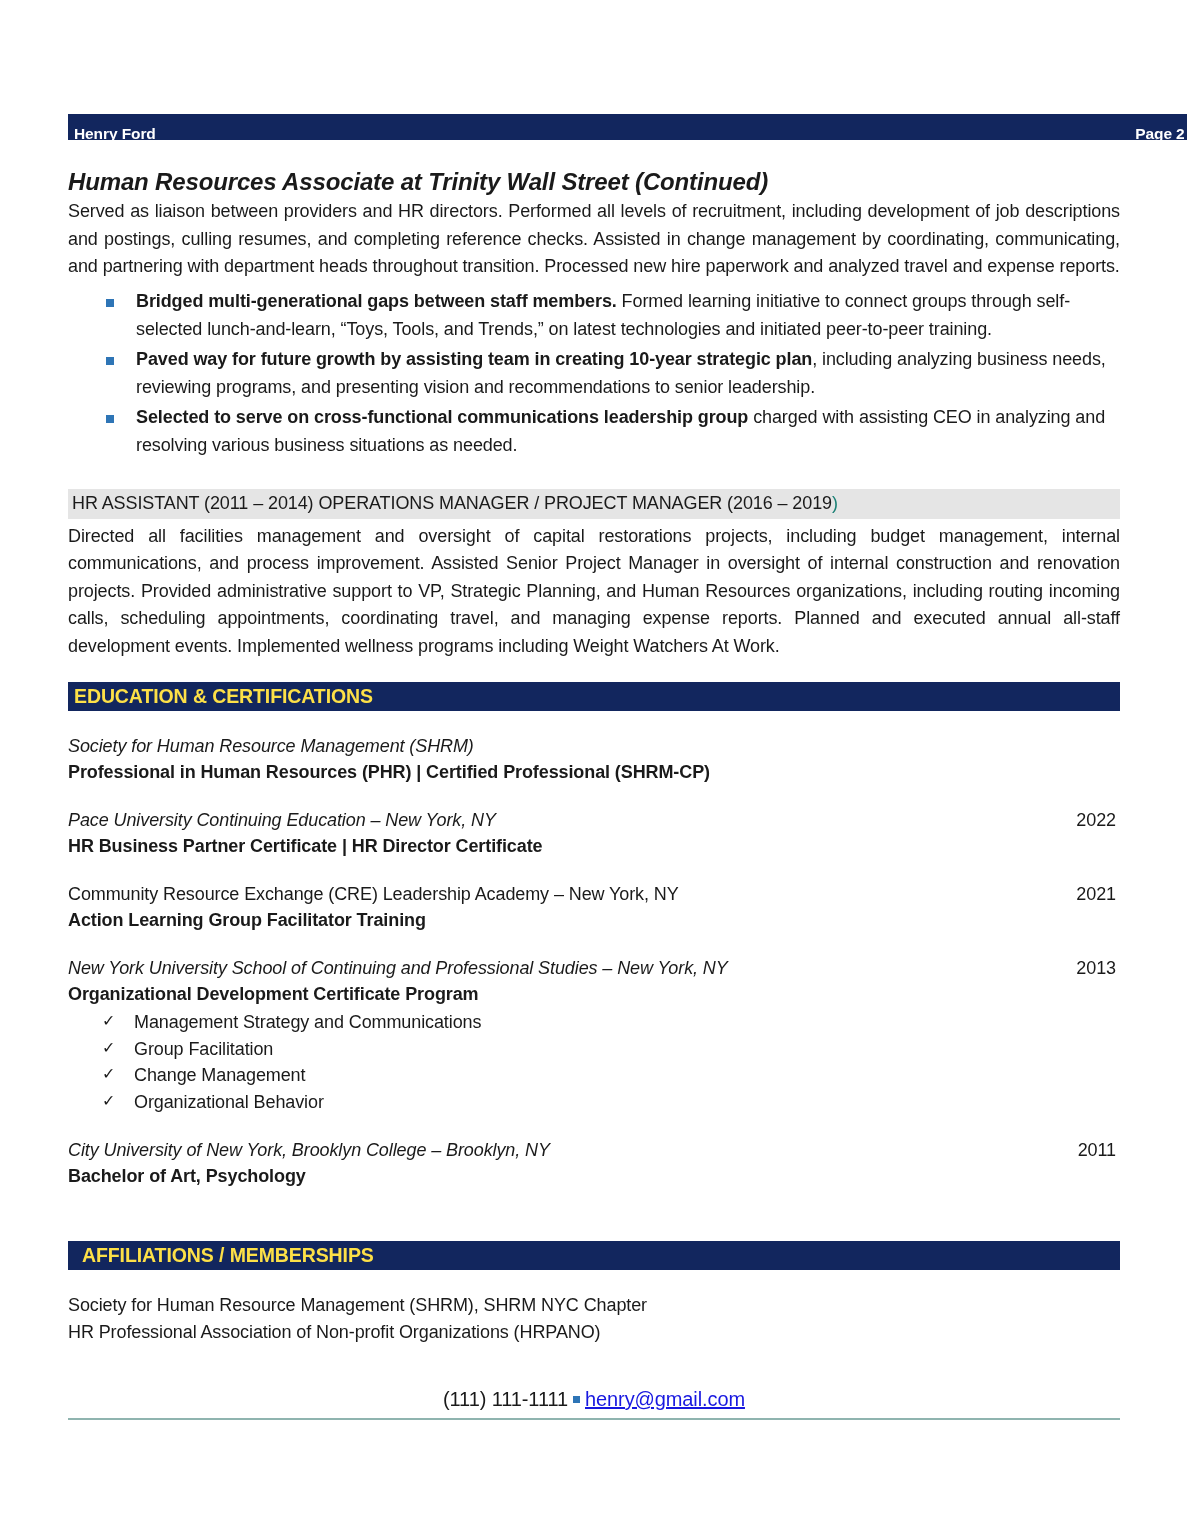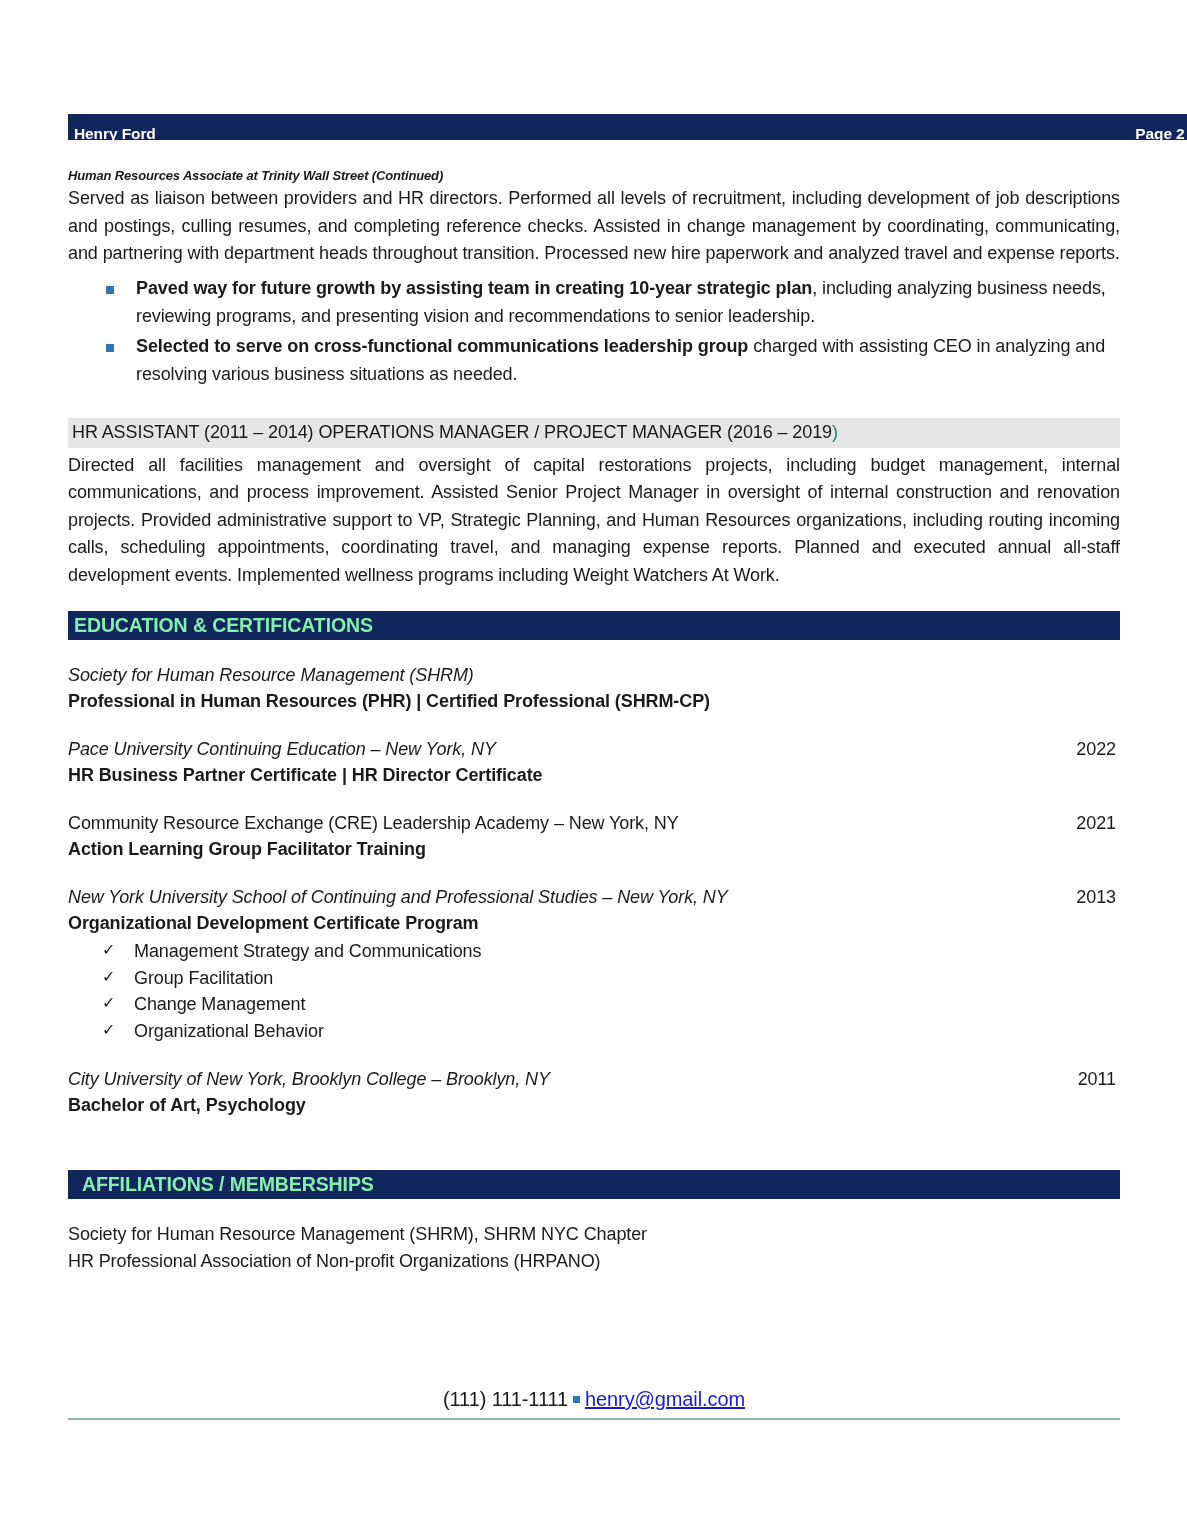--- a/index.html
+++ b/index.html
@@ -41,21 +41,21 @@
 
   .body-area {
     position: absolute;
     left: 0;
     top: 168px;
     width: 1052px;
   }
 
   
   .job-cont {
-    font-size: 13px;
+    font-size: 24px;
     font-weight: bold;
     font-style: italic;
     letter-spacing: -0.15px;
     margin: 0 0 2px 0;
   }
   p.para {
     font-size: 18px;
     line-height: 27.5px;
     text-align: justify;
     margin: 0;
@@ -94,21 +94,21 @@
     padding: 4px 4px 5px 4px;
     letter-spacing: -0.1px;
     margin-top: 30px;
     margin-bottom: 4px;
   }
   .teal-paren { color: #1a8075; }
 
   
   .section-bar {
     background: #12265e;
-    color: #86efac;
+    color: #fde047;
     font-size: 19.5px;
     font-weight: bold;
     letter-spacing: -0.1px;
     height: 29px;
     display: flex;
     align-items: center;
     padding-left: 6px;
   }
   .section-bar.indented { padding-left: 14px; }
 
@@ -213,20 +213,21 @@
     <span>Page 2 of 2</span>
   </div>
 
   <div class="body-area">
 
     <div>
       <div class="job-cont">Human Resources Associate at Trinity Wall Street (Continued)</div>
       <p class="para">Served as liaison between providers and HR directors. Performed all levels of recruitment, including development of job descriptions and postings, culling resumes, and completing reference checks. Assisted in change management by coordinating, communicating, and partnering with department heads throughout transition. Processed new hire paperwork and analyzed travel and expense reports.</p>
 
       <ul class="sq">
+        <li><span class="bold">Bridged multi-generational gaps between staff members.</span><span> Formed learning initiative to connect groups through self-selected lunch-and-learn, “Toys, Tools, and Trends,” on latest technologies and initiated peer-to-peer training.</span></li>
         <li><span class="bold">Paved way for future growth by assisting team in creating 10-year strategic plan</span><span>, including analyzing  business needs, reviewing programs, and presenting vision and recommendations to senior leadership.</span></li>
         <li><span class="bold">Selected to serve on cross-functional communications leadership group</span><span> charged with assisting CEO in analyzing and resolving various business situations as needed.</span></li>
       </ul>
     </div>
 
     <div>
       <div class="gray-bar"><span>HR ASSISTANT (2011 – 2014) OPERATIONS MANAGER / PROJECT MANAGER (2016 – 2019</span><span class="teal-paren">)</span></div>
       <p class="para">Directed all facilities management and oversight of capital restorations projects, including budget management, internal communications, and process improvement. Assisted Senior Project Manager in oversight of internal construction and renovation projects. Provided administrative support to VP, Strategic Planning, and Human Resources organizations, including routing incoming calls, scheduling appointments, coordinating travel, and managing expense reports. Planned and executed annual all-staff development events. Implemented wellness programs including Weight Watchers At Work.</p>
     </div>
 

